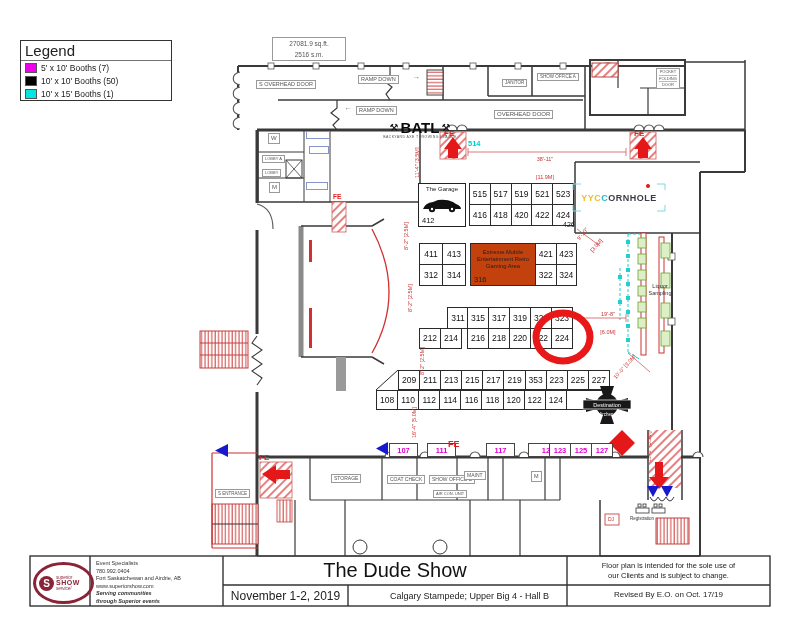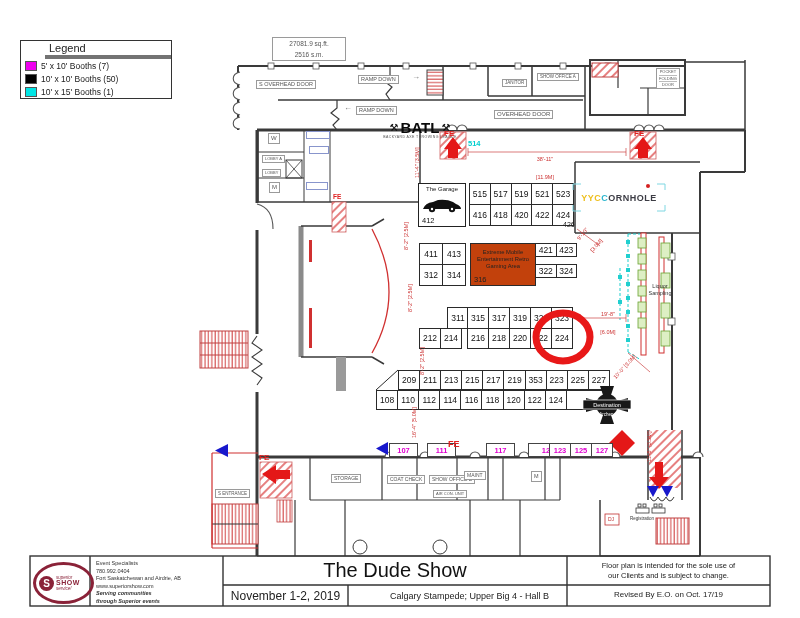--- a/index.html
+++ b/index.html
@@ -7,36 +7,36 @@
           font-family:"Liberation Sans","DejaVu Sans",sans-serif;color:#222;}
   .abs{position:absolute;}
   svg{position:absolute;left:0;top:0;}
   
   .brow{position:absolute;display:flex;z-index:3;}
   .b{box-sizing:border-box;border:1px solid #2a2a2a;margin-left:-1px;display:flex;align-items:center;
      justify-content:center;font-size:8.5px;color:#111;background:#fff;}
   .b:first-child{margin-left:0;}
   .s1 .b{width:21.8px;height:22px;}
   .s2l .b{width:24px;height:22px;}
-  .s2r .b{width:21.5px;height:14px;}
+  .s2r .b{width:21.5px;height:22px;}
   .s3 .b{width:22px;height:21.5px;}
   .s4 .b{width:22.1px;height:20px;}
   .bigbox{position:absolute;box-sizing:border-box;border:1px solid #2a2a2a;background:#c2410c;z-index:3;}
   .mb{position:absolute;box-sizing:border-box;height:14px;border:1px solid #444;background:#fff;
       display:flex;align-items:center;justify-content:center;font-size:7.5px;font-weight:bold;z-index:3;}
   
   .tag{position:absolute;box-sizing:border-box;border:1px solid #9a9a9a;color:#555;background:#fff;
        font-size:5.5px;line-height:7px;padding:0 2px;white-space:nowrap;z-index:4;}
   .plain{position:absolute;white-space:nowrap;z-index:4;}
   .fe{position:absolute;color:#e02020;font-weight:bold;font-size:8px;z-index:5;white-space:nowrap;}
   .dim{position:absolute;color:#cc3333;font-size:5.5px;line-height:6px;white-space:pre;text-align:center;z-index:4;}
   .rot{transform-origin:left top;transform:rotate(-90deg);}
   
   #legend{position:absolute;left:20px;top:40px;width:150px;border:1px solid #333;background:#fff;z-index:6;}
-  #legend .ttl{font-size:11px;padding:1px 4px;border-bottom:4px solid #737373;margin-left:24px;}
+  #legend .ttl{font-size:15px;padding:1px 4px;border-bottom:1px solid #737373;}
   #legend .row{display:flex;align-items:center;gap:4px;padding:1.5px 4px;font-size:8.5px;}
   #legend .sw{width:10px;height:8px;display:inline-block;border:0.5px solid #555;}
   
   .tb{position:absolute;z-index:6;display:flex;align-items:center;justify-content:center;text-align:center;}
   .contact{font-size:5.5px;line-height:7.5px;color:#333;text-align:left;}
   .contact .it{font-style:italic;font-weight:bold;}
   #suplogo{position:absolute;left:33px;top:562px;width:52px;height:36px;border:3px solid #8a2238;
            border-radius:50%;display:flex;align-items:center;gap:2px;padding-left:3px;box-sizing:content-box;z-index:7;}
   #suplogo .sglyph{width:15px;height:15px;border-radius:50%;background:#8a2238;color:#fff;font-weight:bold;
            font-size:10px;display:flex;align-items:center;justify-content:center;flex:none;}

